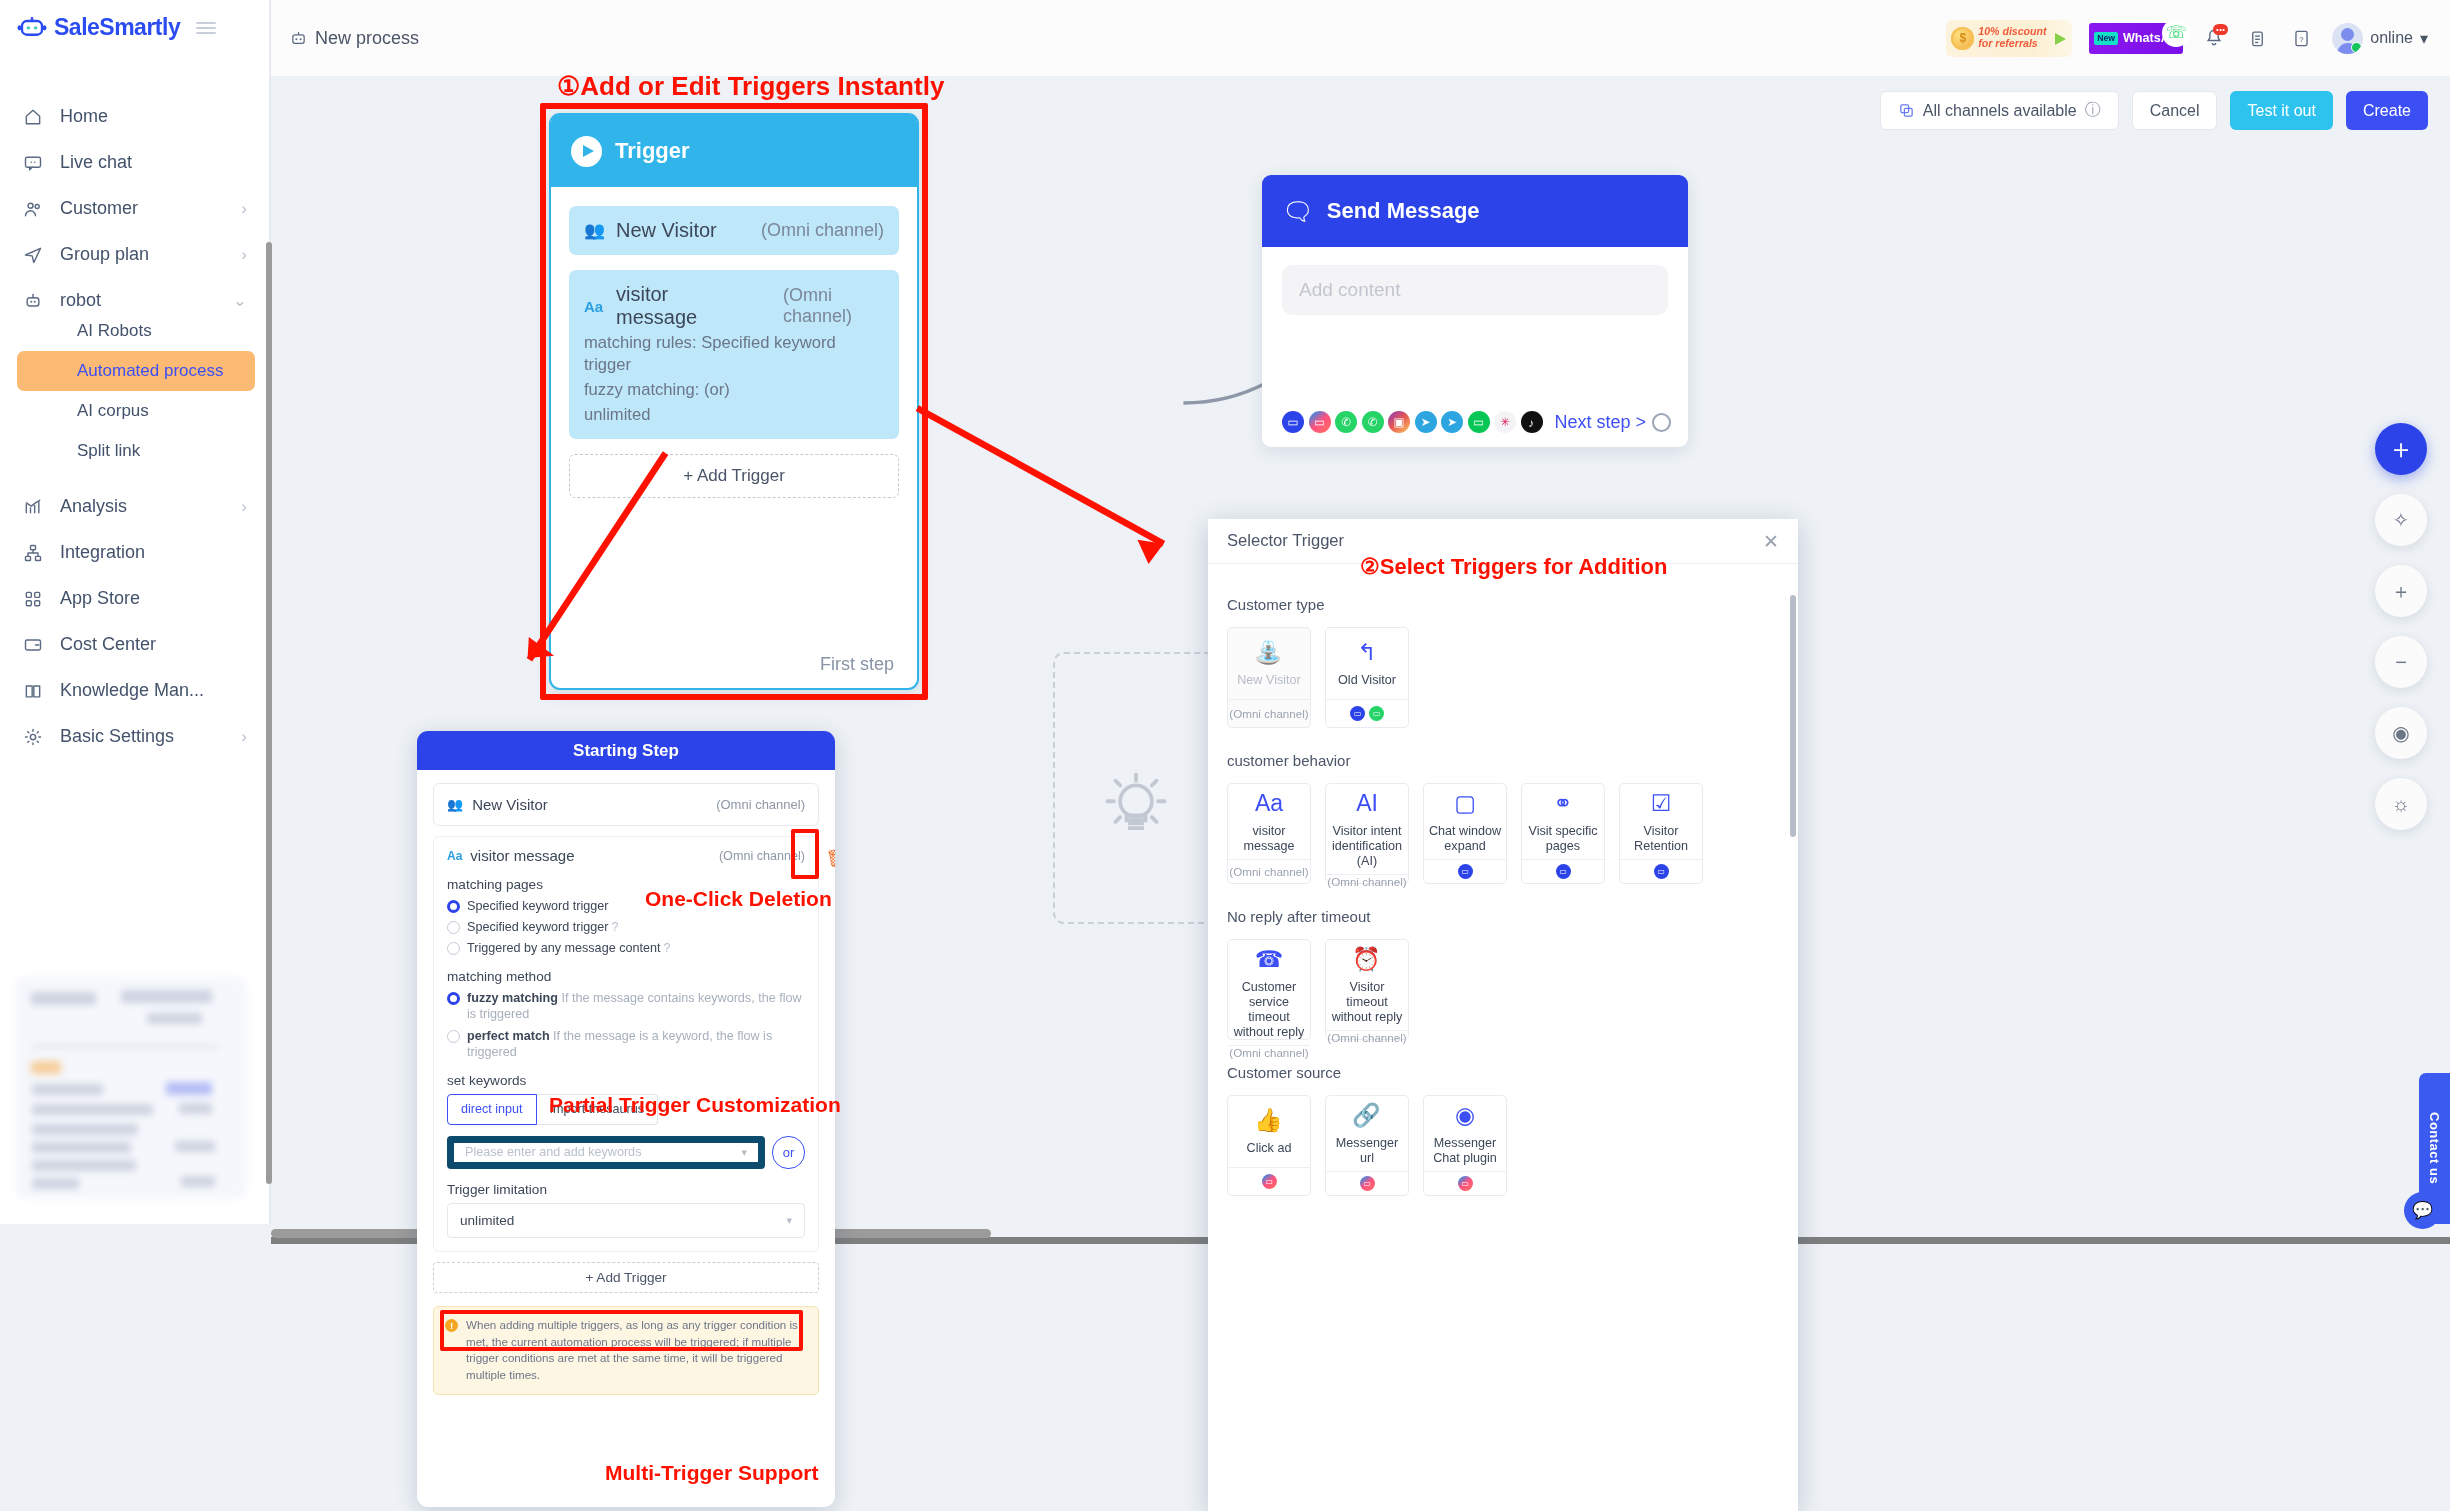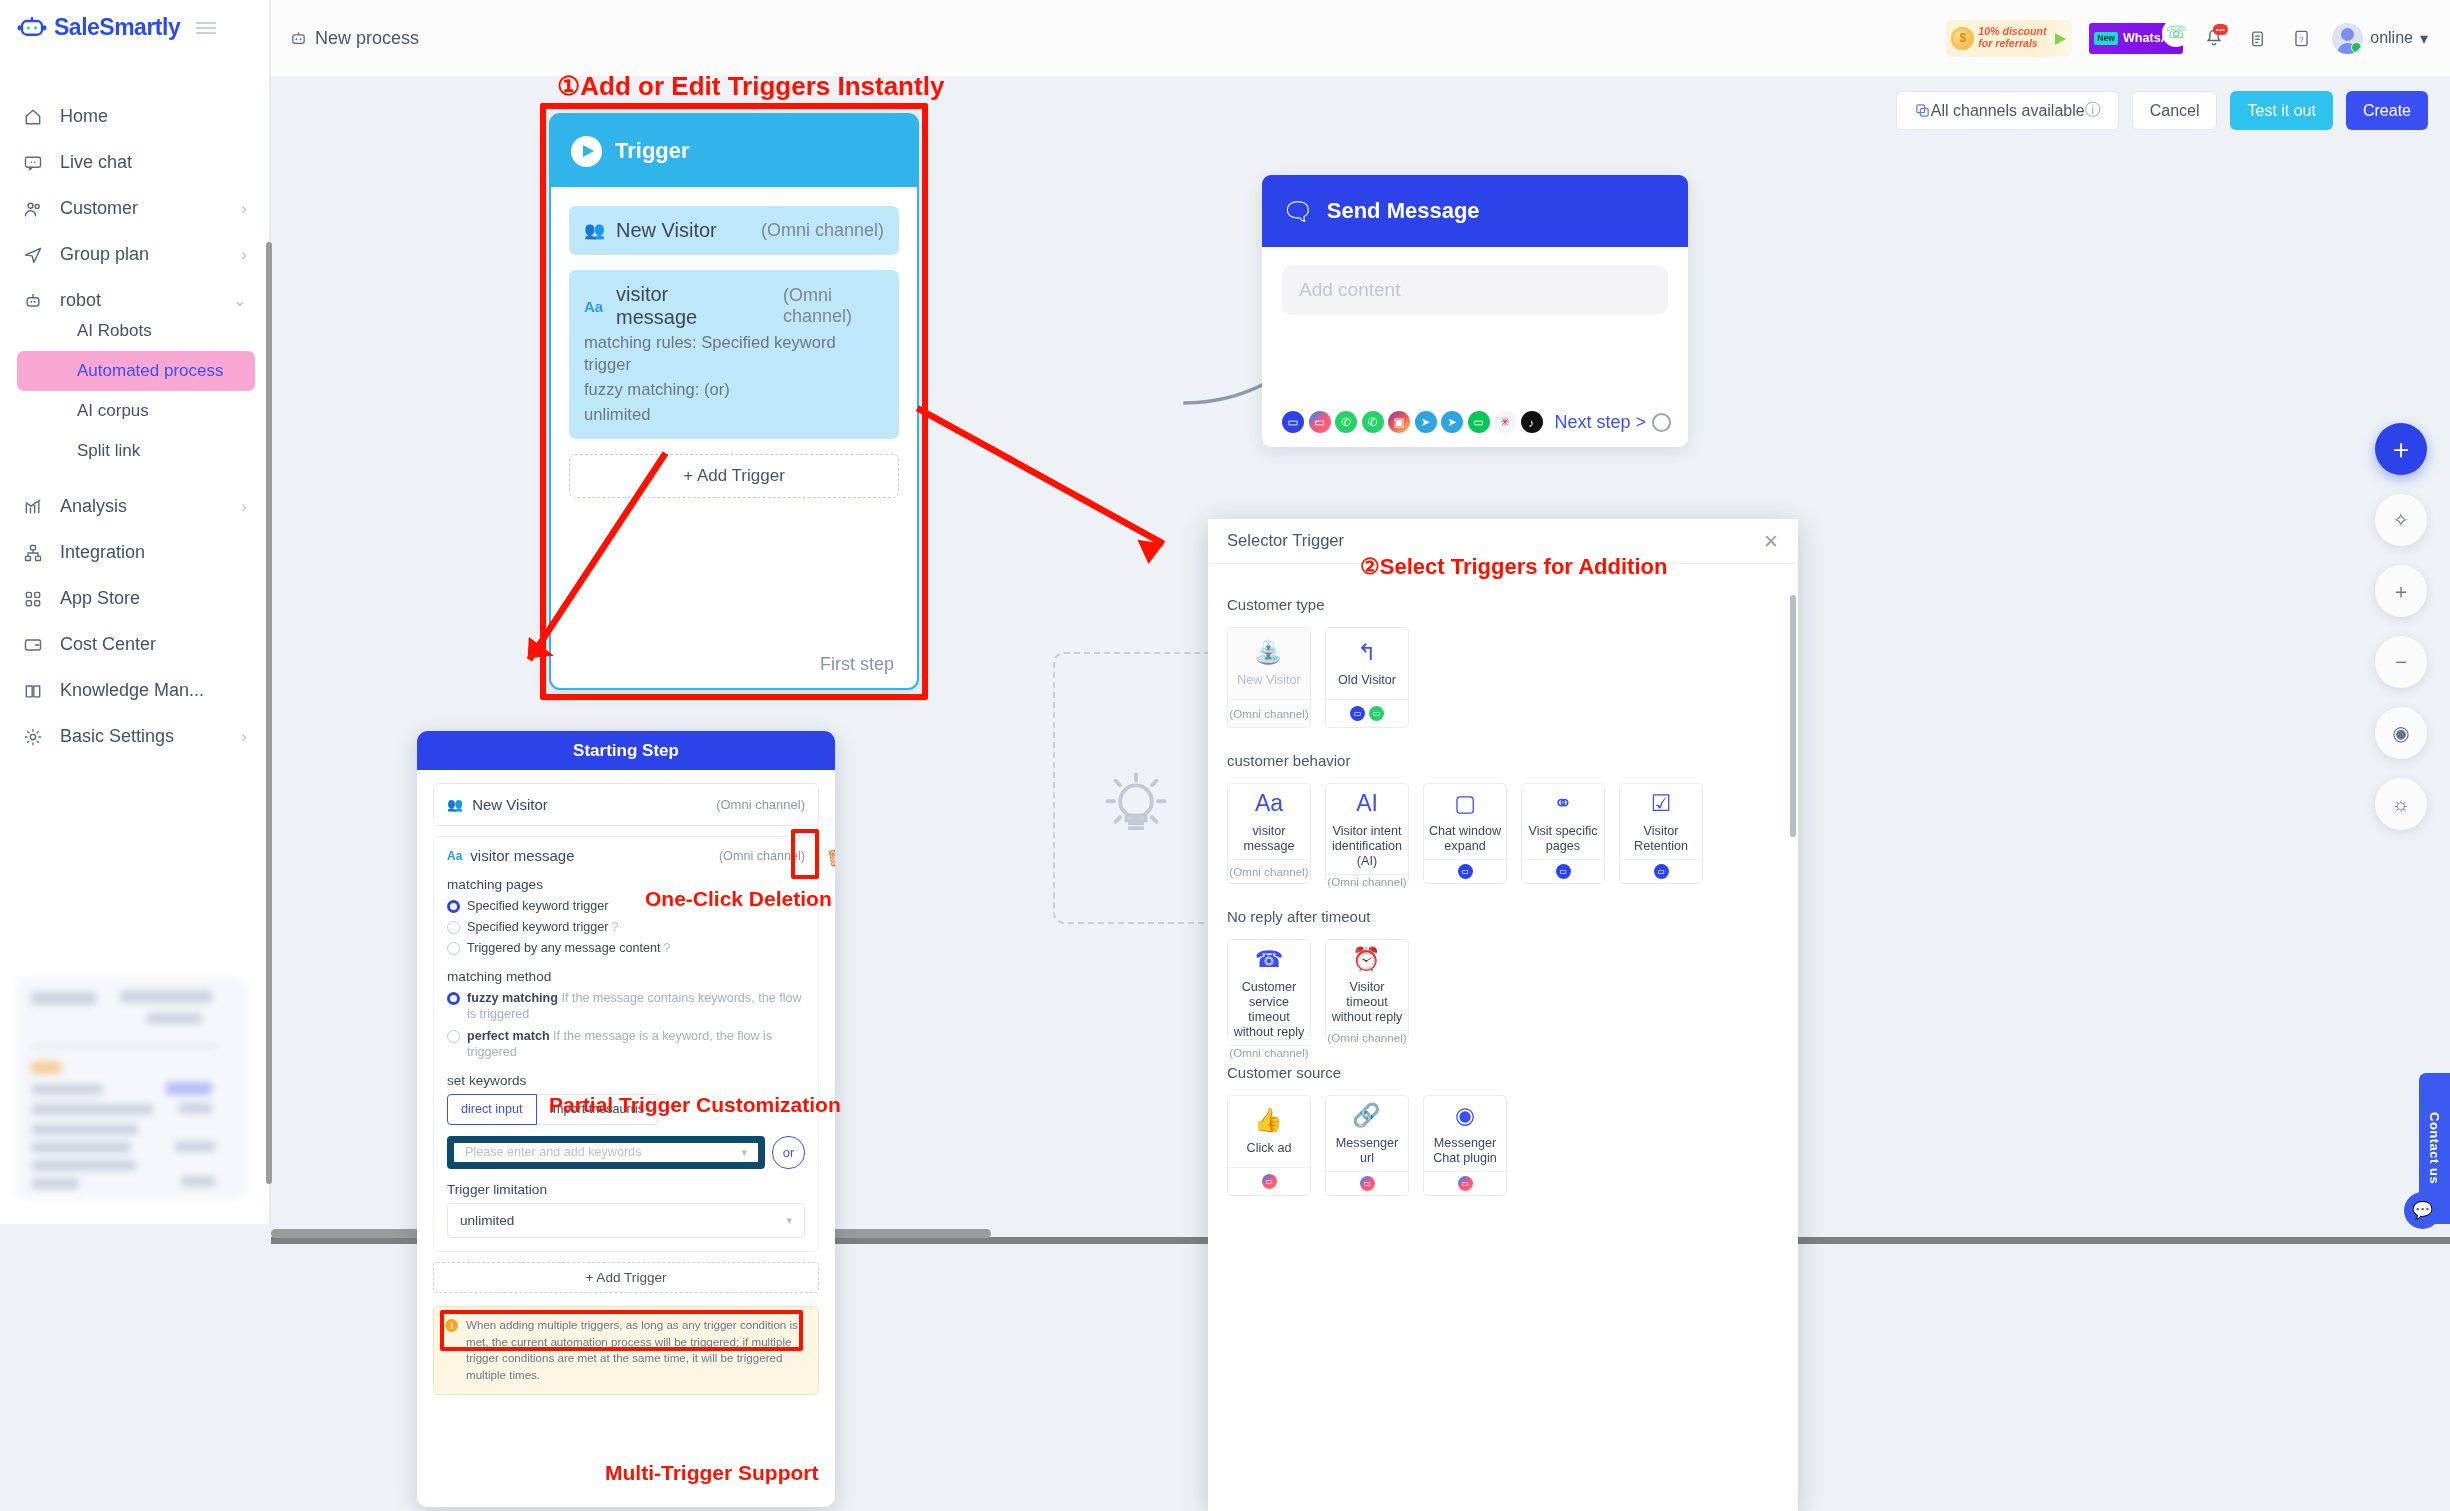--- a/index.html
+++ b/index.html
@@ -36,21 +36,21 @@
   .nav-item .ni-icon { width: 26px; flex:0 0 26px; display:flex; align-items:center; justify-content:flex-start; }
   .nav-item .ni-label { margin-left: 11px; }
   .nav-item .ni-chev {
     position: absolute; right: 22px; color: #b9c2d0; font-size: 17px;
   }
   .nav-sub {
     display:flex; align-items:center; height: 40px; font-size: 17px;
     color:#43526b; padding-left: 60px; cursor:pointer; border-radius: 7px;
     margin: 0 14px 0 17px;
   }
-  .nav-sub.active { background: #f9a8d4; color: #3b4ff5; }
+  .nav-sub.active { background: #fdba74; color: #3b4ff5; }
   .blurbox {
     position:absolute; left: 15px; top: 977px; width: 232px; height: 222px;
     background: #f5f7fc; border-radius: 12px; overflow:hidden; filter: blur(3.5px);
   }
   .bl { position:absolute; background:#c6cdda; border-radius:2px; opacity:.85 }
   .bl.or { background:#f7c78a }
   .bl.bu { background:#aab4f5 }
 
   .side-scroll {
     position:absolute; left:266px; top:242px; width:6px; height:942px;
@@ -86,21 +86,21 @@
   .badge-dot{position:absolute;top:-1px;right:-1px;width:15px;height:11px;background:#f0392b;border-radius:5.5px;color:#fff;font-size:7.6px;display:flex;align-items:center;justify-content:center;letter-spacing:0.5px}
   .userchip{display:flex;align-items:center;gap:7px;cursor:pointer}
   .avatar{width:31px;height:31px;border-radius:50%;background:#dbe2f3;position:relative;overflow:hidden}
   .avatar .head{position:absolute;left:9px;top:5px;width:13px;height:13px;border-radius:50%;background:#7b8ef0}
   .avatar .body{position:absolute;left:4.5px;top:20px;width:22px;height:15px;border-radius:11px 11px 0 0;background:#7b8ef0}
   .avatar .onl{position:absolute;right:1px;bottom:1px;width:11px;height:11px;border-radius:50%;background:#13c55a;border:1.5px solid #fff}
   .userchip .utxt{font-size:16px;color:#4a5568}
 
   
   .actionbar{ position:absolute; right:22px; top:91px; display:flex; align-items:center; gap:13px; z-index:28 }
-  .btn { height:39px; border-radius:6px; display:flex;align-items:center;justify-content:center;
+  .btn { height:39px; border-radius:6px; display:flex;align-items:center;justify-content:center;gap:8px;
     font-size:16px; cursor:pointer; padding:0 17px; white-space:nowrap }
   .btn.ghost { background:#fff;border:1px solid #e3e7ee;color:#4a5568 }
   .btn.cyan { background:#2ec3ef;color:#fff;font-weight:500 }
   .btn.blue { background:#3b4ff5;color:#fff;font-weight:500 }
 
   
   .canvas { position:absolute; left:271px; top:76px; right:0; bottom:0; background:#eef2f6; overflow:hidden }
   .canvas-strip { position:absolute; left:271px; top:1237px; right:0; height:7px; background:#585858; opacity:.75 }
   .hscroll { position:absolute; left:271px; top:1229px; width:720px; height:9px; background:#9b9b9b; border-radius:4.5px; z-index:26 }
 

